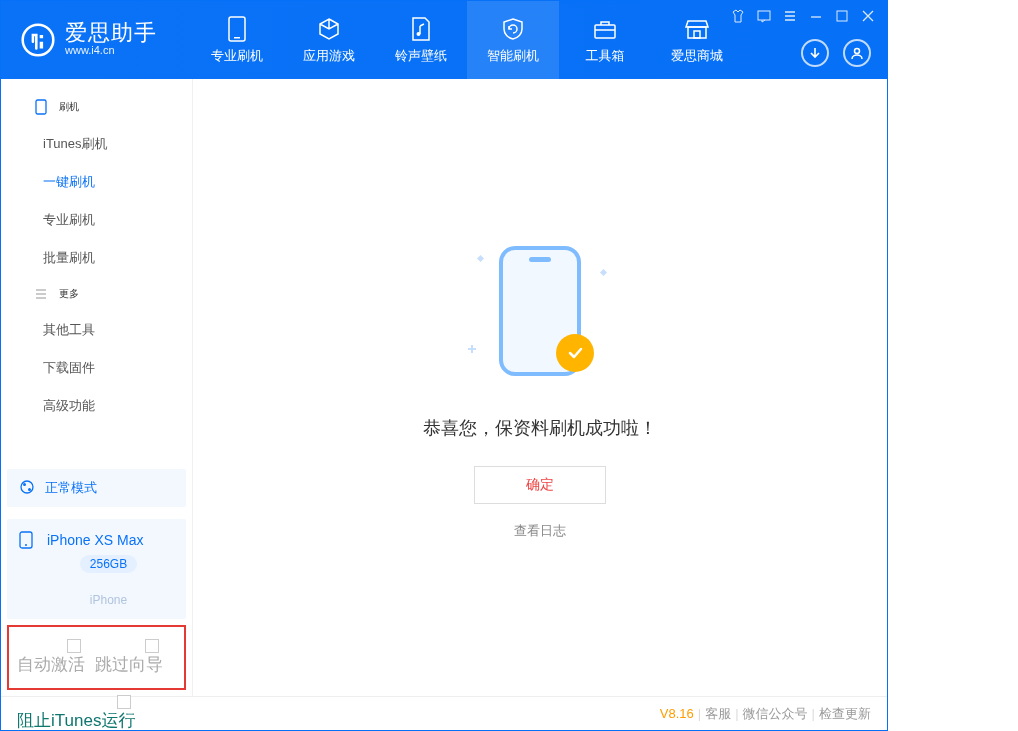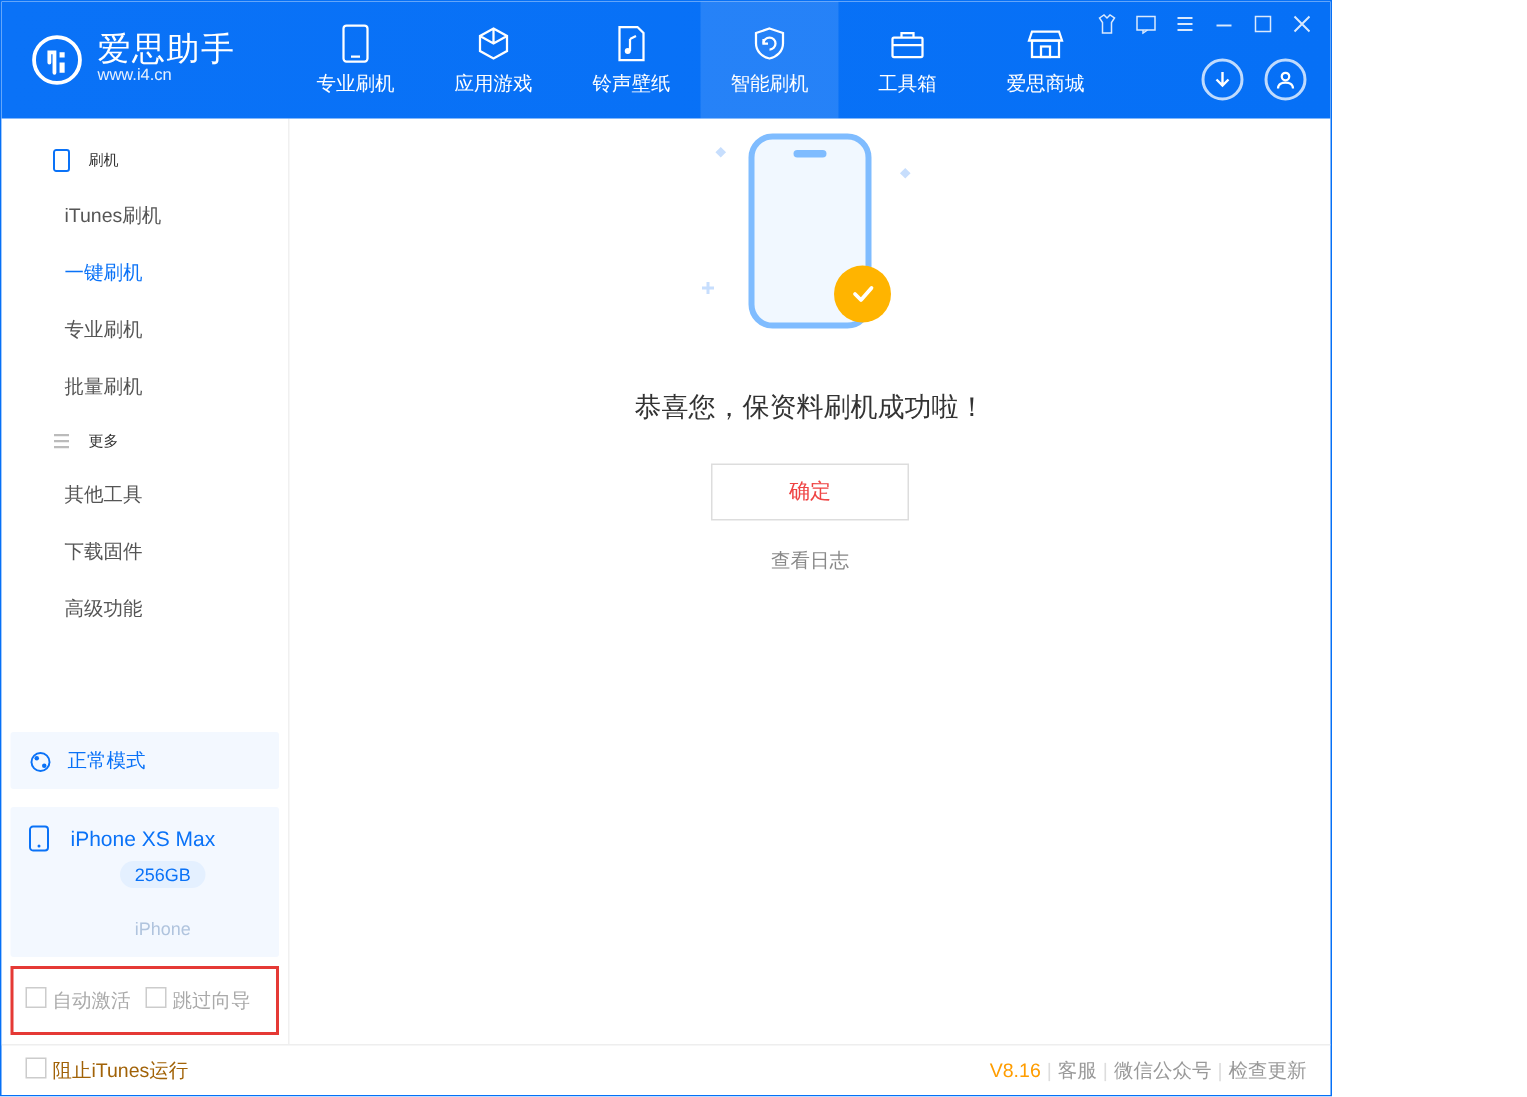--- a/index.html
+++ b/index.html
@@ -29,35 +29,35 @@
 .body { flex:1; display:flex; min-height:0; }
 
 
 .sidebar { width:192px; border-right:1px solid #f0f0f0; display:flex; flex-direction:column; background:#fff; }
 .sidebar-scroll { flex:1; overflow-y:auto; padding-top:10px; }
 .side-group-title { display:flex; align-items:center; padding:10px 34px; color:#333; font-size:10px; }
 .side-group-title .ico { width:16px; margin-right:8px; color:#0a72f7; display:flex; }
 .side-item { display:block; padding:10px 18px 10px 42px; color:#555; font-size:13px; cursor:pointer; }
 .side-item.active { color:#0a72f7; }
 
-.sidebar-panel { background:#f3f8ff; margin:6px; padding:10px 12px; border-radius:2px; color:#0a72f7; font-size:13px; display:flex; align-items:flex-end; }
+.sidebar-panel { background:#f3f8ff; margin:6px; padding:10px 12px; border-radius:2px; color:#0a72f7; font-size:13px; display:flex; align-items:flex-start; }
 .sidebar-panel .pico { width:18px; margin-right:8px; display:flex; }
 .device-panel { background:#f3f8ff; margin:6px; padding:12px; border-radius:2px;text-align:center; }
 .device-name { color:#0a72f7; font-size:14px; font-weight:500; margin-left:24px; }
 .device-badge { display:inline-block; background:#e4f0ff; color:#0a72f7; padding:2px 10px; border-radius:10px; font-size:12px; margin:6px 0 0 24px; }
 .device-sub { color:#b0c4de; font-size:12px; margin-left:24px; margin-top:20px; }
 .device-row1 { display:flex; align-items:center; }
 .device-row1 .pico { width:18px; display:flex; color:#0a72f7; margin-right:6px; }
 
 .redbox { border:2px solid #e53935; margin:0 6px 6px 6px; padding:12px 8px; display:flex; align-items:center; gap:10px; }
 .chk { width:14px; height:14px; border:1px solid #ccc; display:inline-block; vertical-align:middle; margin-right:4px; background:#fff; }
-.chk-label { color:#aaa; font-size:13px; display:flex; align-items:flex-start; }
-
-
-.main { flex:1; display:flex; flex-direction:column; align-items:center; position:relative; }
+.chk-label { color:#aaa; font-size:17px; display:flex; align-items:flex-end;flex-direction:column; }
+
+
+.main { flex:1; display:flex; flex-direction:column; align-items:center; justify-content:center; position:relative; }
 .success-illu { position:relative; width:160px; height:160px; }
 .phone { position:absolute; left:50%; top:10px; transform:translateX(-50%); width:82px; height:130px; border:4px solid #7fbcff; border-radius:16px; background:#f1f8ff; }
 .phone::before { content:""; position:absolute; top:7px; left:50%; transform:translateX(-50%); width:22px; height:5px; background:#7fbcff; border-radius:3px; }
 .badge-check { position:absolute; right:26px; bottom:24px; width:38px; height:38px; background:#ffb400; border-radius:50%; display:flex; align-items:center; justify-content:center; }
 .sparkle { position:absolute; background:#c7defd; }
 .sp1 { width:5px; height:5px; top:20px; left:18px; transform:rotate(45deg); }
 .sp2 { width:5px; height:5px; top:34px; right:14px; transform:rotate(45deg); }
 .sp3 { width:8px; height:2px; bottom:46px; left:8px; }
 .sp4 { position:absolute; width:2px; height:8px; bottom:43px; left:11px; background:#c7defd; }
 
@@ -282,21 +282,21 @@
           </div>
       </div>
       <div class="success-text">恭喜您，保资料刷机成功啦！</div>
       <button class="ok-btn">确定</button>
       <div class="view-log">查看日志</div>
     </div>
   </div>
 
   <div class="footer">
     <div class="footer-left">
-      <label class="chk-label" style="color:#a16207;">
+      <label class="chk-label" style="color:#0f766e;">
           <span class="chk"></span>
           <span>阻止iTunes运行</span>
         </label>
     </div>
     <div class="footer-right">
       <span style="color:#ff9d00;">V8.16</span>
       <span class="footer-sep">|</span>
       <span class="footer-link">客服</span>
       <span class="footer-sep">|</span>
       <span class="footer-link">微信公众号</span>

